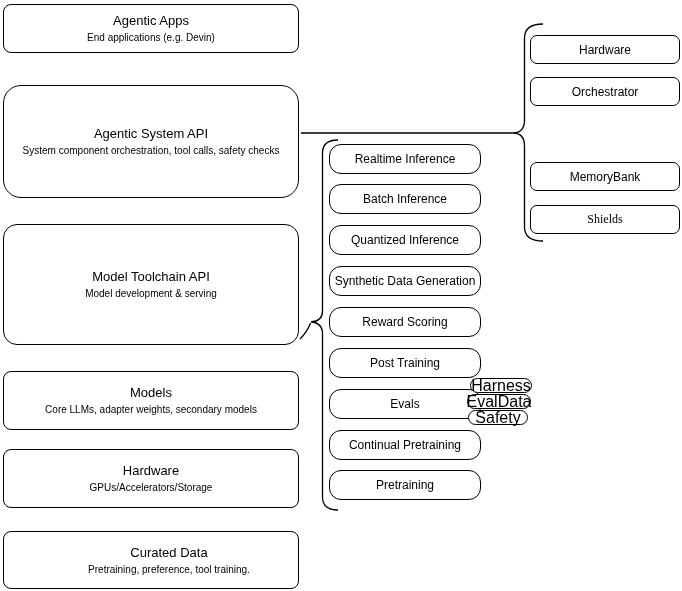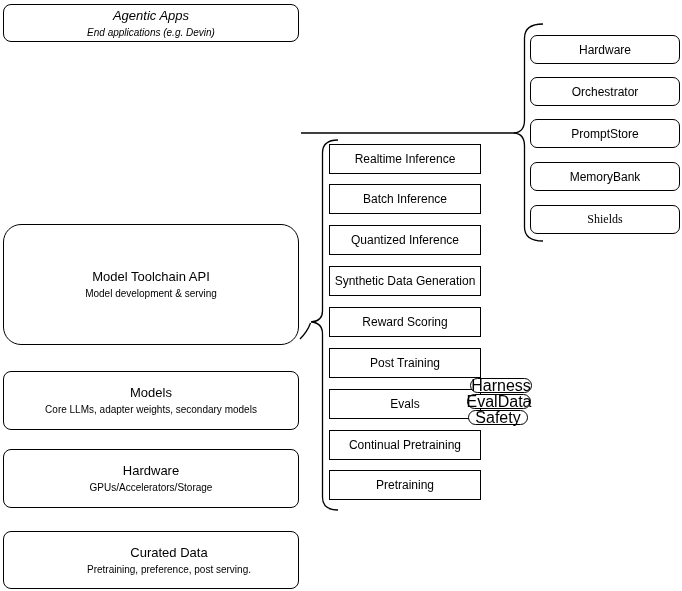--- a/index.html
+++ b/index.html
@@ -31,60 +31,64 @@
     border:1.3px solid #000000;
     border-radius:999px;
     box-sizing:border-box;
     display:flex; align-items:center; justify-content:center;
     font-size:16px; line-height:11px; white-space:nowrap;
   }
   
   .lbox { left:3px; width:296px; border-radius:8px; }
   .lbox.big { border-radius:18px; }
   
-  .mbox { left:329px; width:152px; height:30px; border-radius:0; }
+  .mbox { left:329px; width:152px; height:30px; border-radius:12px; }
   
   .rbox { left:530px; width:150px; height:29px; border-radius:7px; }
 </style>
 </head>
 <body>
 
 <div id="canvas">
 
   <svg class="wires" viewBox="0 0 682 591">
     <line x1="301" y1="133" x2="515" y2="133"></line>
     <path d="M 543 24 C 532 24 524.5 28 524.5 38 L 524.5 120 C 524.5 128 521 132.5 514 133 C 521 133.5 524.5 138 524.5 146 L 524.5 227 C 524.5 237 532 241 543 241"></path>
     <path d="M 338 140 C 329 140 322.5 143.5 322.5 153 L 322.5 311 C 322.5 318 319 321.5 311 322 C 319 322.5 322.5 327 322.5 334 L 322.5 497 C 322.5 506.5 329 510 338 510"></path>
     <path d="M 300 339 C 304 335 308 330 310.5 323"></path>
   </svg>
 
-  <div class="node lbox" style="top:4px;height:38px;font-style:italic;">
+  <div class="node lbox" style="top:4px;height:49px;">
     <div class="title">Agentic Apps</div>
     <div class="subtitle">End applications (e.g. Devin)</div>
   </div>
 
+  <div class="node lbox big" style="top:85px;height:113px;">
+    <div class="title">Agentic System API</div>
+    <div class="subtitle">System component orchestration, tool calls, safety checks</div>
+  </div>
 
-  <div class="node lbox big" style="top:224px;height:121px;">
+  <div class="node lbox big" style="top:224px;height:121px;border-radius:14px;">
     <div class="title">Model Toolchain API</div>
     <div class="subtitle">Model development &amp; serving</div>
   </div>
 
   <div class="node lbox" style="top:371px;height:59px;">
     <div class="title">Models</div>
     <div class="subtitle">Core LLMs, adapter weights, secondary models</div>
   </div>
 
   <div class="node lbox" style="top:449px;height:59px;">
     <div class="title">Hardware</div>
     <div class="subtitle">GPUs/Accelerators/Storage</div>
   </div>
 
   <div class="node lbox" style="top:531px;height:58px;padding-left:36px;">
     <div class="title">Curated Data</div>
-    <div class="subtitle">Pretraining, preference, post serving.</div>
+    <div class="subtitle">Pretraining, preference, tool training.</div>
   </div>
 
   <div class="node mbox" style="top:144px;">
     <div class="label">Realtime Inference</div>
   </div>
   <div class="node mbox" style="top:184px;">
     <div class="label">Batch Inference</div>
   </div>
   <div class="node mbox" style="top:225px;">
     <div class="label">Quantized Inference</div>
@@ -117,23 +121,20 @@
   <div class="tag" style="left:468px;top:410px;width:60px;height:15px;">
     <span>Safety</span>
   </div>
 
   <div class="node rbox" style="top:35px;">
     <div class="label">Hardware</div>
   </div>
   <div class="node rbox" style="top:77px;">
     <div class="label">Orchestrator</div>
   </div>
-  <div class="node rbox" style="top:119px;">
-    <div class="label">PromptStore</div>
-  </div>
   <div class="node rbox" style="top:162px;">
     <div class="label">MemoryBank</div>
   </div>
   <div class="node rbox" style="top:205px;font-family:Liberation Serif, serif;">
     <div class="label">Shields</div>
   </div>
 
 </div>
 
 </body></html>

